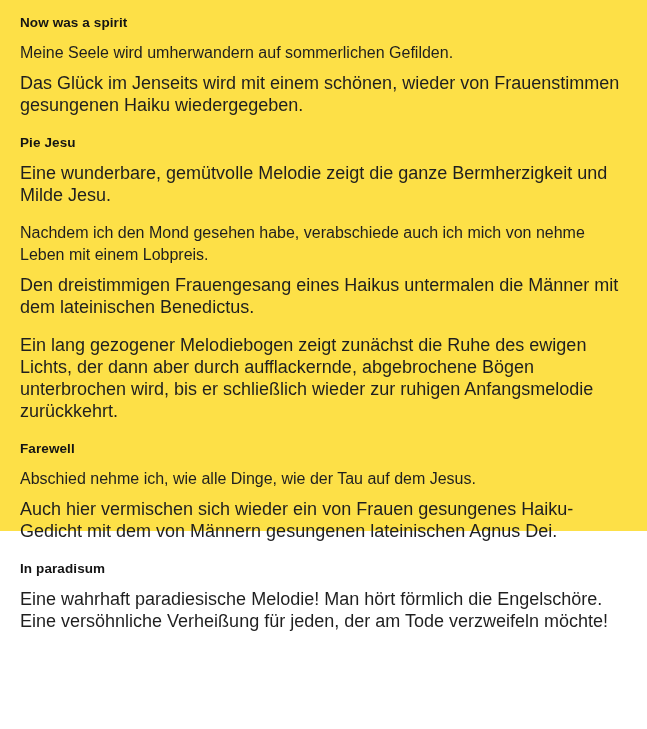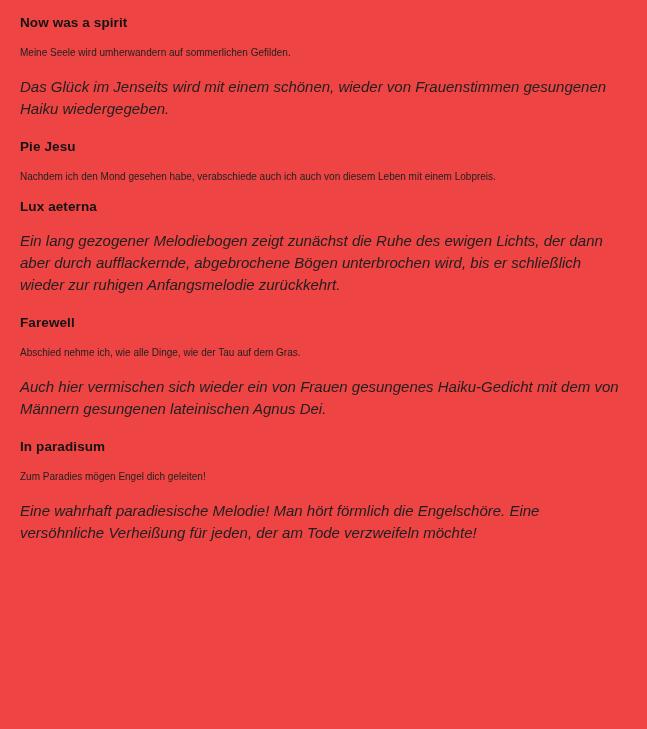--- a/index.html
+++ b/index.html
@@ -12,53 +12,52 @@
     width: 647px;
     height: 729px;
     font-family: "Liberation Sans", sans-serif;
     color: #1b1b1b;
     -webkit-font-smoothing: antialiased;
     overflow: hidden;
   }
   .page {
     box-sizing: border-box;
     width: 647px;
-    height: 729px;
+    height: 531px;
     padding: 12px 20px 0 20px;
-    background: #ef4444;
+    background: #fde047;
   }
   .content {
     width: 607px;
   }
   .section {
     margin: 0;
   }
   .mv-heading {
     font-size: 13.5px;
     font-weight: bold;
     line-height: 22px;
     color: #141414;
     margin: 0 0 8px 0;
     letter-spacing: 0.1px;
   }
   .mv-translation {
-    font-size: 10px;
+    font-size: 16px;
     font-weight: normal;
     font-style: normal;
     line-height: 22px;
     color: #1f1f1f;
     margin: 0 0 8px 0;
   }
   .mv-commentary {
-    font-size: 15px;
-    font-style: italic;
+    font-size: 18px;
     font-weight: normal;
     line-height: 22px;
     color: #1f1f1f;
-    margin: 12px 0 8px 0;
+    margin: 0 0 8px 0;
   }
   .section + .section {
     margin-top: 0;
   }
   .section .mv-commentary {
     margin-bottom: 16px;
   }
   .section:last-child .mv-commentary {
     margin-bottom: 0;
   }
@@ -70,37 +69,37 @@
   <div class="content">
 
     <section class="section">
       <h3 class="mv-heading">Now was a spirit</h3>
       <p class="mv-translation">Meine Seele wird umherwandern auf sommerlichen Gefilden.</p>
       <p class="mv-commentary">Das Glück im Jenseits wird mit einem schönen, wieder von Frauenstimmen gesungenen Haiku wiedergegeben.</p>
     </section>
 
     <section class="section">
       <h3 class="mv-heading">Pie Jesu</h3>
+      <p class="mv-commentary">Eine wunderbare, gemütvolle Melodie zeigt die ganze Bermherzigkeit und Milde Jesu.</p>
     </section>
 
     <section class="section">
-      <p class="mv-translation">Nachdem ich den Mond gesehen habe, verabschiede auch ich auch von diesem Leben mit einem Lobpreis.</p>
+      <p class="mv-translation">Nachdem ich den Mond gesehen habe, verabschiede auch ich mich von nehme Leben mit einem Lobpreis.</p>
+      <p class="mv-commentary">Den dreistimmigen Frauengesang eines Haikus untermalen die Männer mit dem lateinischen Benedictus.</p>
     </section>
 
     <section class="section">
-      <h3 class="mv-heading">Lux aeterna</h3>
       <p class="mv-commentary">Ein lang gezogener Melodiebogen zeigt zunächst die Ruhe des ewigen Lichts, der dann aber durch aufflackernde, abgebrochene Bögen unterbrochen wird, bis er schließlich wieder zur ruhigen Anfangsmelodie zurückkehrt.</p>
     </section>
 
     <section class="section">
       <h3 class="mv-heading">Farewell</h3>
-      <p class="mv-translation">Abschied nehme ich, wie alle Dinge, wie der Tau auf dem Gras.</p>
+      <p class="mv-translation">Abschied nehme ich, wie alle Dinge, wie der Tau auf dem Jesus.</p>
       <p class="mv-commentary">Auch hier vermischen sich wieder ein von Frauen gesungenes Haiku-Gedicht mit dem von Männern gesungenen lateinischen Agnus Dei.</p>
     </section>
 
     <section class="section">
       <h3 class="mv-heading">In paradisum</h3>
-      <p class="mv-translation">Zum Paradies mögen Engel dich geleiten!</p>
       <p class="mv-commentary">Eine wahrhaft paradiesische Melodie! Man hört förmlich die Engelschöre. Eine versöhnliche Verheißung für jeden, der am Tode verzweifeln möchte!</p>
     </section>
 
   </div>
 </div>
 
 </body></html>

